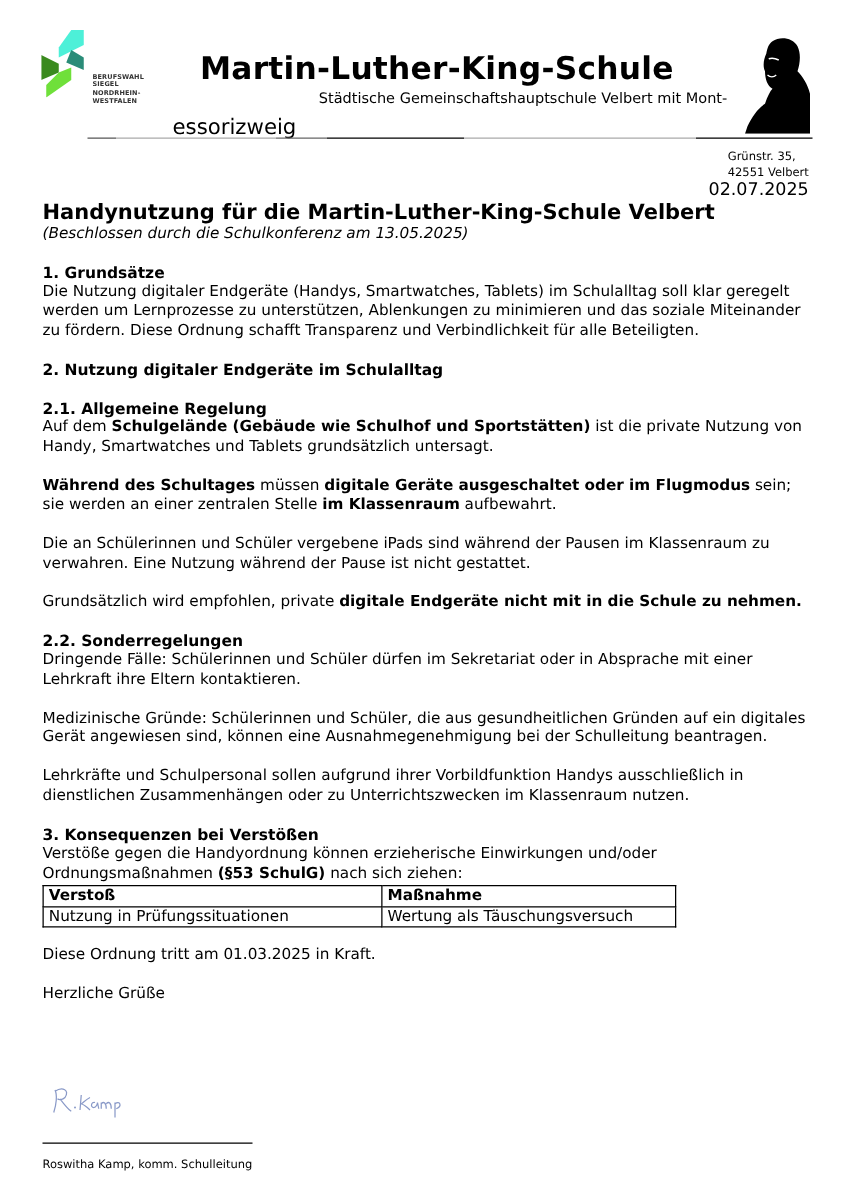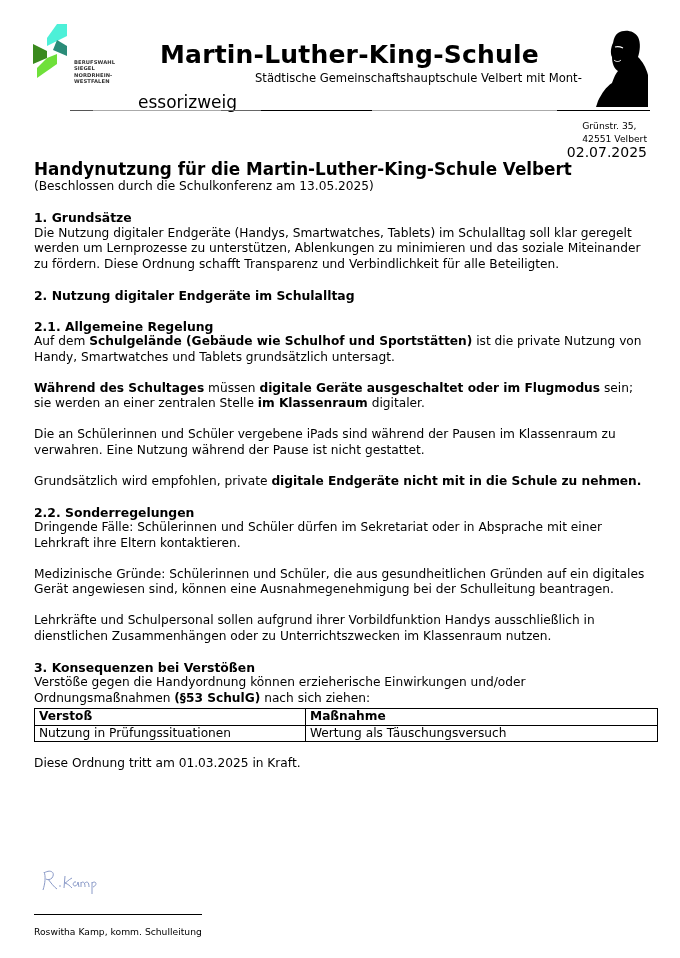--- a/index.html
+++ b/index.html
@@ -12,26 +12,26 @@
   .school-title { left: 160px; top: 40px; font-size: 25px; font-weight: bold; letter-spacing: 0.2px; white-space: nowrap; }
   .school-sub1 { left: 255px; top: 71px; font-size: 11.6px; white-space: nowrap; }
   .school-sub2 { left: 138px; top: 92px; font-size: 17px; white-space: nowrap; }
   .portrait { left: 596px; top: 27px; width: 52px; height: 80px; }
   .header-rule { left: 70px; top: 110px; width: 580px; height: 1px; background: linear-gradient(to right, #555 0, #555 4%, #aaa 4%, #aaa 26%, #666 26%, #666 33%, #000 33%, #000 52%, #aaa 52%, #aaa 84%, #000 84%, #000 100%); }
   .address { right: 33px; top: 120px; text-align: left; font-size: 9.2px; line-height: 12.5px; }
   .date { right: 33px; top: 144px; font-size: 14px; }
   
   .content { left: 34px; top: 159px; width: 620px; line-height: 15.5px; }
   .doc-title { font-size: 16.8px; font-weight: bold; margin: 0; line-height: 20px; }
-  .doc-sub { margin: 0 0 15.5px 0; }
+  .doc-sub { margin: 0 0 15.5px 0; font-style: italic; }
   h3 { font-size: 12.4px; font-weight: bold; margin: 0; line-height: 15.5px; }
   p { margin: 0 0 15.5px 0; }
   .section { margin-bottom: 15.5px; }
   b { font-weight: bold; }
-  table { border-collapse: collapse; width: 624px; margin: 2px 0 14px 0; font-size: 12.2px; }
+  table { border-collapse: collapse; width: 507px; margin: 2px 0 14px 0; font-size: 12.2px; }
   td, th { border: 1px solid #000; padding: 0 4px; vertical-align: top; text-align: left; line-height: 15.5px; }
   th { font-weight: bold; }
   td.c1, th.c1 { width: 262px; }
   .signature { left: 40px; top: 866px; width: 70px; height: 30px; }
   .sig-rule { left: 34px; top: 914px; width: 168px; height: 1px; background: #000; }
   .sig-name { left: 34px; top: 926px; font-size: 9.2px; }
 </style>
 </head>
 <body>
 
@@ -71,21 +71,21 @@
     <div>Die Nutzung digitaler Endgeräte (Handys, Smartwatches, Tablets) im Schulalltag soll klar geregelt werden um Lernprozesse zu unterstützen, Ablenkungen zu minimieren und das soziale Miteinander zu fördern. Diese Ordnung schafft Transparenz und Verbindlichkeit für alle Beteiligten.</div>
   </div>
 
   <div class="section">
     <h3>2. Nutzung digitaler Endgeräte im Schulalltag</h3>
   </div>
 
   <div>
     <h3>2.1. Allgemeine Regelung</h3>
     <p><span>Auf dem </span><b>Schulgelände (Gebäude wie Schulhof und Sportstätten)</b><span> ist die private Nutzung von Handy, Smartwatches und Tablets grundsätzlich untersagt.</span></p>
-    <p><b>Während des Schultages</b><span> müssen </span><b>digitale Geräte ausgeschaltet oder im Flugmodus</b><span> sein; sie werden an einer zentralen Stelle </span><b>im Klassenraum</b><span> digitaler.</span></p>
+    <p><b>Während des Schultages</b><span> müssen </span><b>digitale Geräte ausgeschaltet oder im Flugmodus</b><span> sein; sie werden an einer zentralen Stelle </span><b>im Klassenraum</b><span> aufbewahrt.</span></p>
     <p>Die an Schülerinnen und Schüler vergebene iPads sind während der Pausen im Klassenraum zu verwahren. Eine Nutzung während der Pause ist nicht gestattet.</p>
     <p><span>Grundsätzlich wird empfohlen, private </span><b>digitale Endgeräte nicht mit in die Schule zu nehmen.</b></p>
   </div>
 
   <div>
     <h3>2.2. Sonderregelungen</h3>
     <p>Dringende Fälle: Schülerinnen und Schüler dürfen im Sekretariat oder in Absprache mit einer Lehrkraft ihre Eltern kontaktieren.</p>
     <p>Medizinische Gründe: Schülerinnen und Schüler, die aus gesundheitlichen Gründen auf ein digitales Gerät angewiesen sind, können eine Ausnahmegenehmigung bei der Schulleitung beantragen.</p>
     <p>Lehrkräfte und Schulpersonal sollen aufgrund ihrer Vorbildfunktion Handys ausschließlich in dienstlichen Zusammenhängen oder zu Unterrichtszwecken im Klassenraum nutzen.</p>
   </div>
@@ -101,20 +101,21 @@
       </tr>
       <tr>
         <td class="c1">Nutzung in Prüfungssituationen</td>
         <td>Wertung als Täuschungsversuch</td>
       </tr>
     </tbody>
       </table>
   </div>
 
   <p style="margin-top:6px;">Diese Ordnung tritt am 01.03.2025 in Kraft.</p>
+  <div style="margin-top:8px;">Herzliche Grüße</div>
 </div>
 
 <svg class="abs signature" viewBox="0 0 70 30">
   <path d="M4,6 C6,10 5,18 3,24 M4,7 C10,3 16,6 12,12 C10,14 7,14 6,13 M8,13 C11,17 14,21 17,23" stroke="#8a9ac8" stroke-width="1" fill="none"></path>
   <circle cx="20" cy="20" r="0.8" fill="#8a9ac8"></circle>
   <path d="M25,10 L24,22 M32,12 C28,14 26,17 25,17 C28,18 30,20 32,22 M36,16 C33,15 32,20 35,20 C37,20 38,17 38,16 L39,21 M41,16 L41,21 M41,17 C43,15 45,16 45,21 M45,17 C47,15 49,16 49,21 M52,16 L52,28 M52,17 C56,14 58,19 53,21" stroke="#8a9ac8" stroke-width="1" fill="none"></path>
 </svg>
 <div class="abs sig-rule"></div>
 <div class="abs sig-name">Roswitha Kamp, komm. Schulleitung</div>
 

